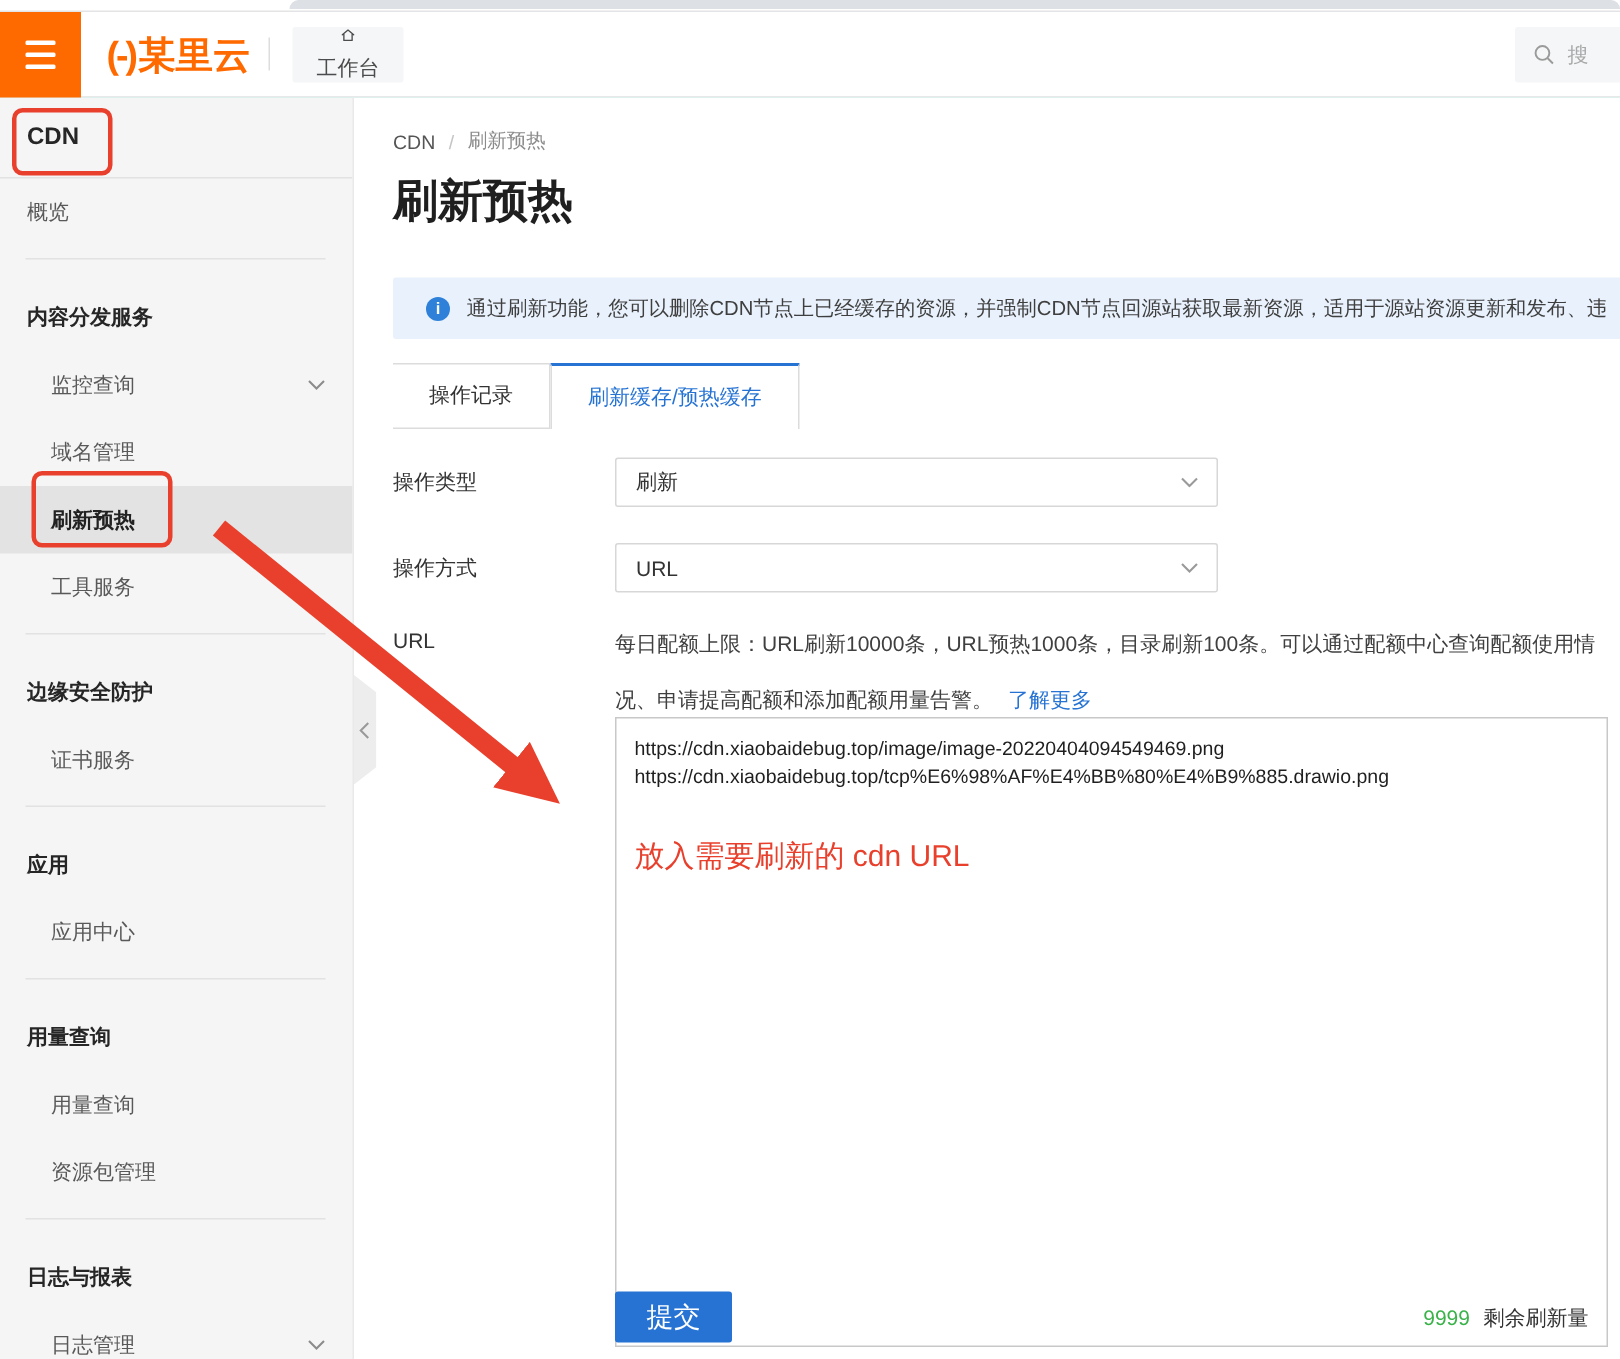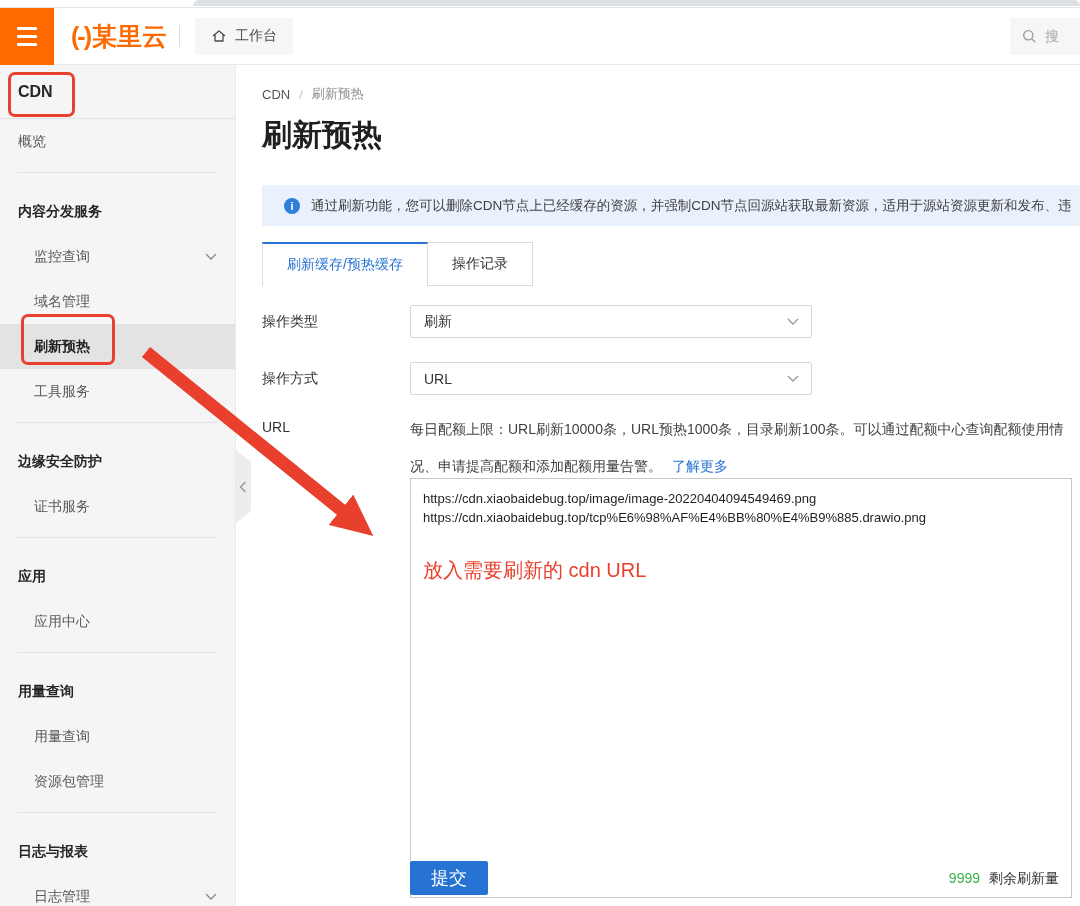--- a/index.html
+++ b/index.html
@@ -11,21 +11,21 @@
   .top-strip { position:absolute; left:0; top:0; width:1080px; height:8px; background:#fff; border-bottom:1px solid #e3e4e6; z-index:5; }
   .browser-frag { position:absolute; left:193px; top:0; right:0; height:6px; background:#dde0e4; border-radius:8px 8px 0 0; }
 
   
   .header { position:absolute; left:0; top:8px; width:1080px; height:57px; background:#fff; border-bottom:1px solid #e8e8e8; display:flex; align-items:center; z-index:4; }
   .hamburger { width:54px; height:57px; background:#ff6a00; display:flex; flex-direction:column; justify-content:center; align-items:center; gap:5px; cursor:pointer; flex:0 0 auto; }
   .hamburger i { display:block; width:20px; height:3px; background:#fff; border-radius:1px; }
   .logo { margin-left:17px; color:#ff6a00; font-size:25px; font-weight:800; white-space:nowrap; letter-spacing:0px; }
   .logo .pfx { font-weight:900; letter-spacing:-2px; margin-right:2px; }
   .hdr-sep { width:1px; height:22px; background:#ddd; margin:0 15px 0 12px; }
-  .hdr-btn { height:37px; background:#f5f6f7; border-radius:2px; display:flex; align-items:center; padding:0 16px; font-size:14px; color:#4c4c4c; gap:8px; cursor:pointer; white-space:nowrap; }
+  .hdr-btn { height:37px; background:#f5f6f7; border-radius:2px; display:flex; align-items:center; padding:0 16px; font-size:14px; color:#4c4c4c; gap:8px; cursor:pointer; white-space:nowrap;flex-direction:column; }
   .hdr-btn + .hdr-btn { margin-left:14px; }
   .hdr-spacer { flex:1; }
   .search-box { position:relative; height:37px; width:130px; background:#f5f6f7; border-radius:2px; display:flex; align-items:center; padding:0 10px 0 12px; gap:8px; margin-right:-60px; }
   .search-box input { border:none; outline:none; background:transparent; font-size:14px; color:#666; width:80px; font-family:inherit; }
   .search-box input::placeholder { color:#a8a8a8; }
 
   
   .sidebar { position:absolute; left:0; top:65px; width:236px; height:841px; background:#f5f5f6; border-right:1px solid #e9e9e9; overflow:hidden; }
   .sb-title { height:54px; display:flex; align-items:center; padding:0 18px; font-size:16px; font-weight:700; color:#262626; border-bottom:1px solid #e2e2e2; }
   .sb-header { height:45px; display:flex; align-items:center; padding:0 18px; font-size:14px; font-weight:700; color:#262626;text-align:center; }
@@ -174,22 +174,22 @@
     </div>
 
     <div class="page-title">刷新预热</div>
 
     <div class="banner">
       <i class="info-icon">i</i>
       <span class="banner-text">通过刷新功能，您可以删除CDN节点上已经缓存的资源，并强制CDN节点回源站获取最新资源，适用于源站资源更新和发布、违</span>
     </div>
 
     <div class="tabs">
+      <div class="tab inactive">操作记录</div>
       <div class="tab active">刷新缓存/预热缓存</div>
-      <div class="tab inactive">操作记录</div>
     </div>
 
     <div class="form-label" style="top:240px">操作类型</div>
     <div class="select" style="top:240px">
       <span>刷新</span>
       <svg width="12" height="7" viewBox="0 0 12 7">
           <polyline points="1,1 6,6 11,1" fill="none" stroke="#9a9a9a" stroke-width="1.4"></polyline>
         </svg>
     </div>
 

